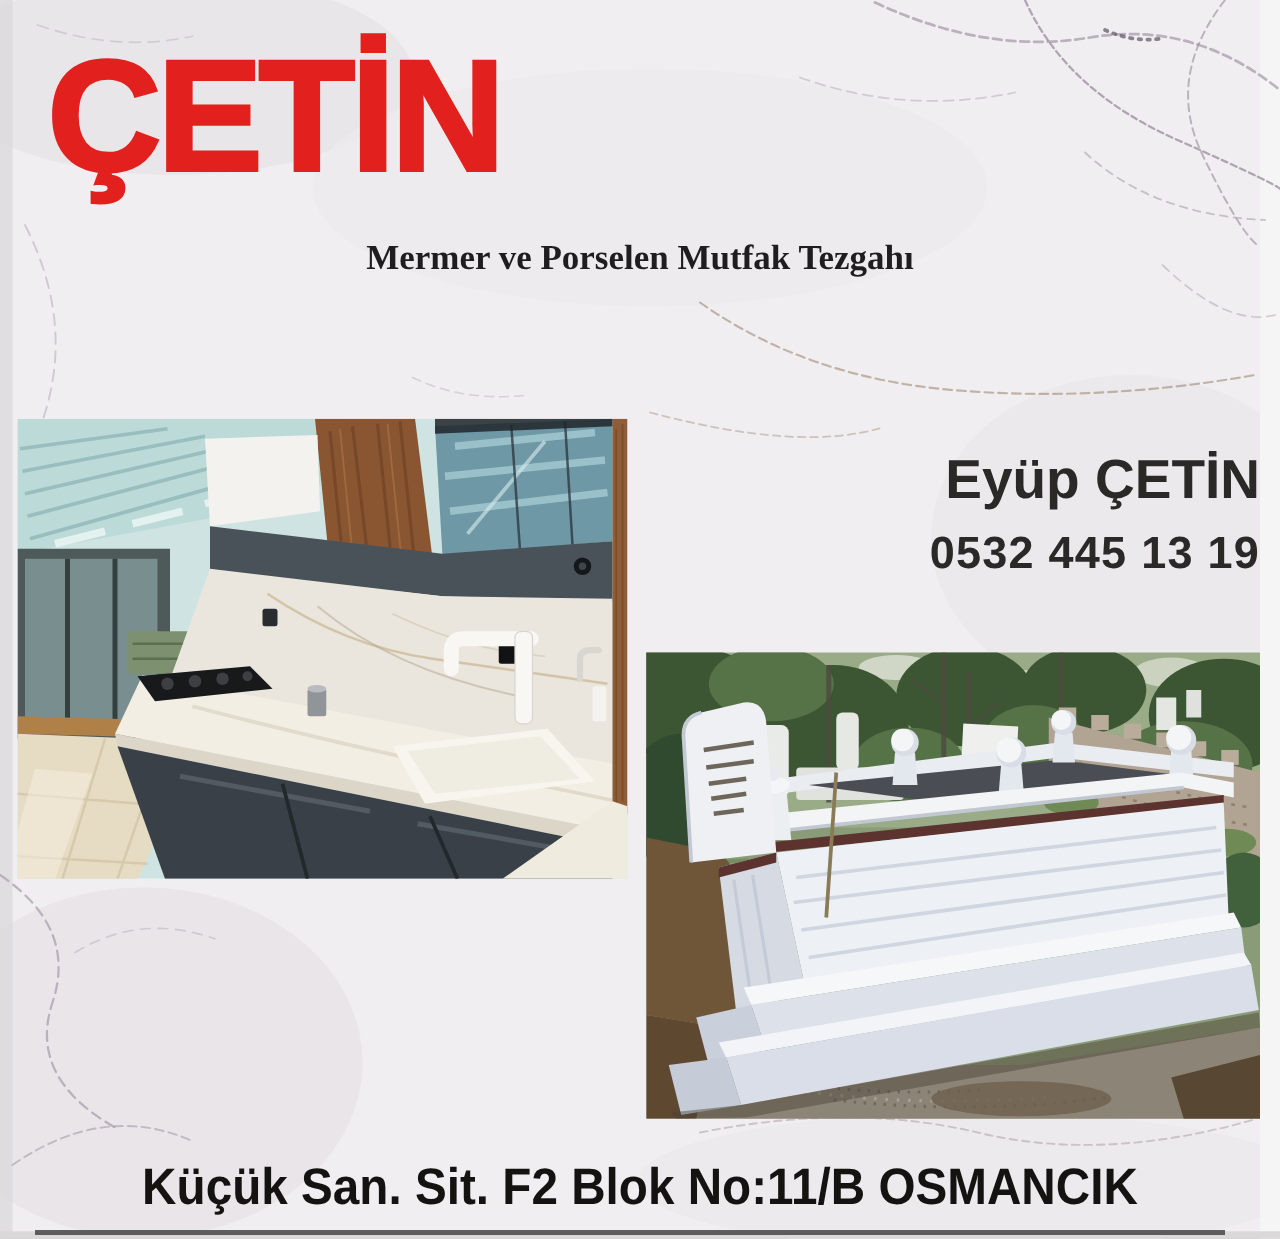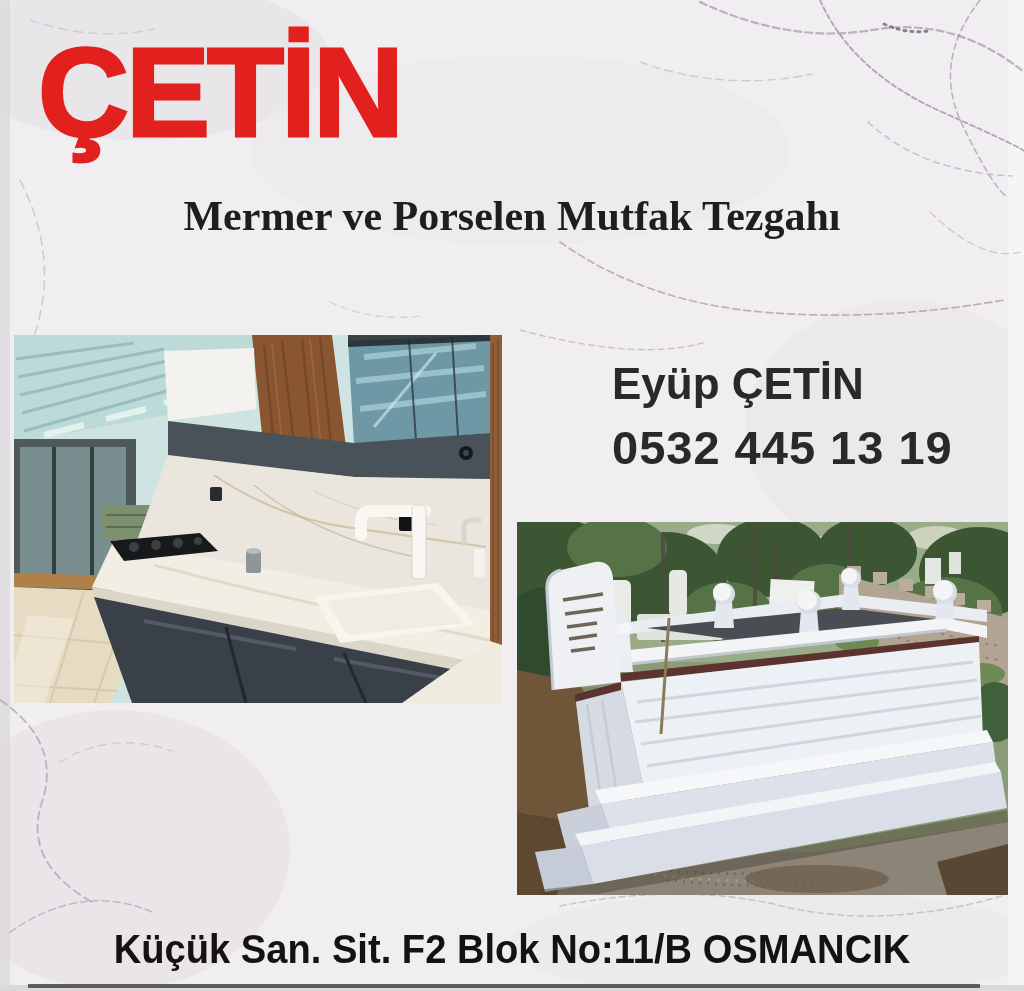--- a/index.html
+++ b/index.html
@@ -20,26 +20,26 @@
   }
   .brand-suffix{
     font-size:54px;line-height:1;font-weight:bold;letter-spacing:1px;
     color:var(--accent-red,#e2211f);-webkit-text-stroke:2px var(--accent-red,#e2211f);
     position:relative;top:-12px;
   }
 
   
   .subtitle{left:0;top:188px;width:1024px;text-align:center;
     font-family:"Liberation Serif",serif;font-weight:bold;
-    font-size:42px;line-height:1.38;color:var(--title-black,#201d1e);}
-
-  
-  .contact{left:612px;top:360px;width:396px;text-align:left;color:var(--contact-black,#2b2927);}
+    font-size:28px;line-height:1.38;color:var(--title-black,#201d1e);}
+
+  
+  .contact{left:612px;top:360px;width:396px;text-align:right;color:var(--contact-black,#2b2927);}
   .contact-name{font-size:44px;font-weight:bold;line-height:1.1;}
-  .contact-phone{font-size:47px;font-weight:bold;line-height:1.1;margin-top:14px;letter-spacing:1px;}
+  .contact-phone{font-size:36px;font-weight:bold;line-height:1.1;margin-top:14px;letter-spacing:1px;}
 
   
   figure{margin:0;padding:0;}
   .photo-kitchen{left:14px;top:335px;width:488px;height:368px;}
   .photo-grave{left:517px;top:522px;width:491px;height:373px;}
   .photo-kitchen svg,.photo-grave svg{width:100%;height:100%;}
 
   
   .address{left:0;top:926px;width:1024px;text-align:center;
     font-size:41px;font-weight:bold;color:var(--address-black,#151312);

